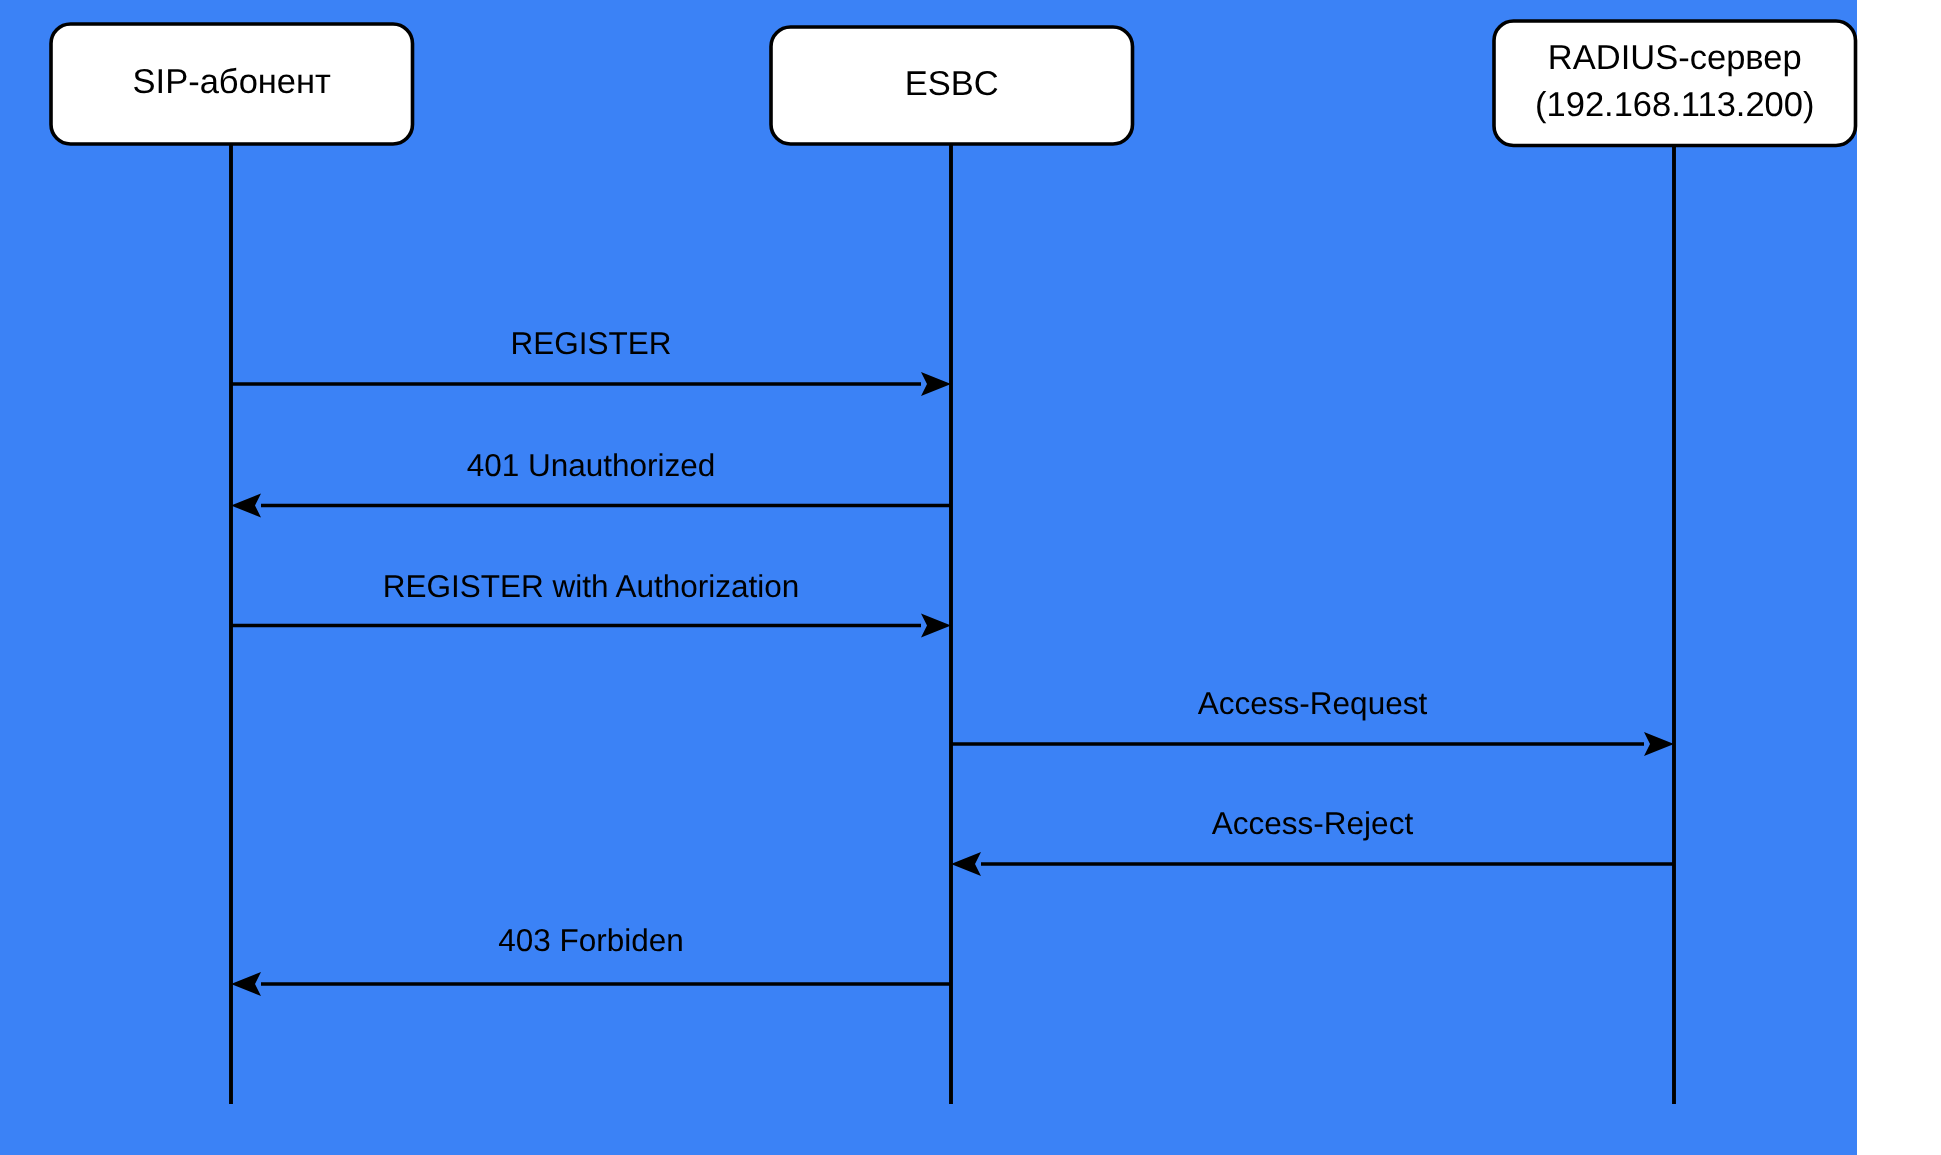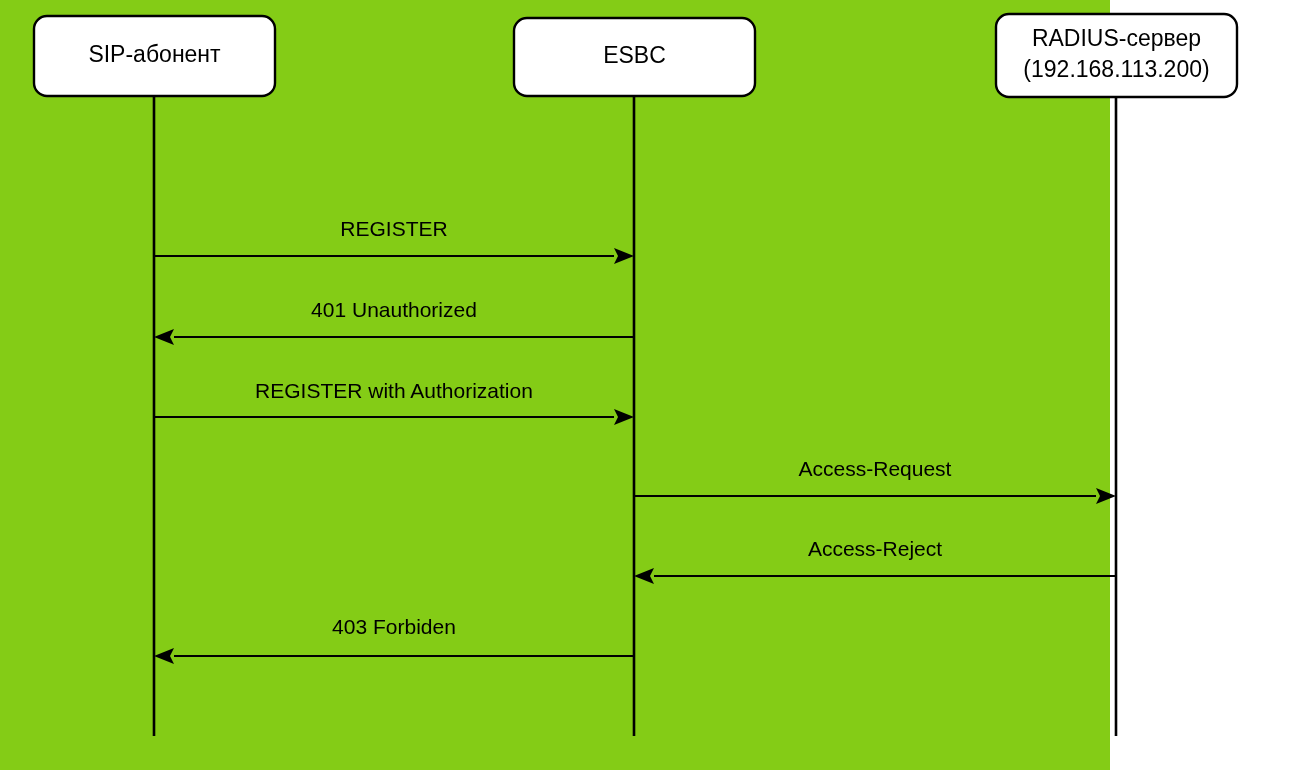--- a/index.html
+++ b/index.html
@@ -8,23 +8,23 @@
     background: #ffffff;
   }
   body {
     width: 1294px;
     height: 770px;
     overflow: hidden;
     font-family: "Liberation Sans", sans-serif;
   }
   #diagram-root {
     position: relative;
-    width: 1110px;
+    width: 1238px;
     height: 770px;
-    background: #84cc16;
+    background: #3b82f6;
   }
   svg#seq-svg {
     display: block;
     width: 1294px;
     height: 770px;
   }
   .lifeline-box-rect {
     fill: #ffffff;
     stroke: #000000;
     stroke-width: 2.4px;

